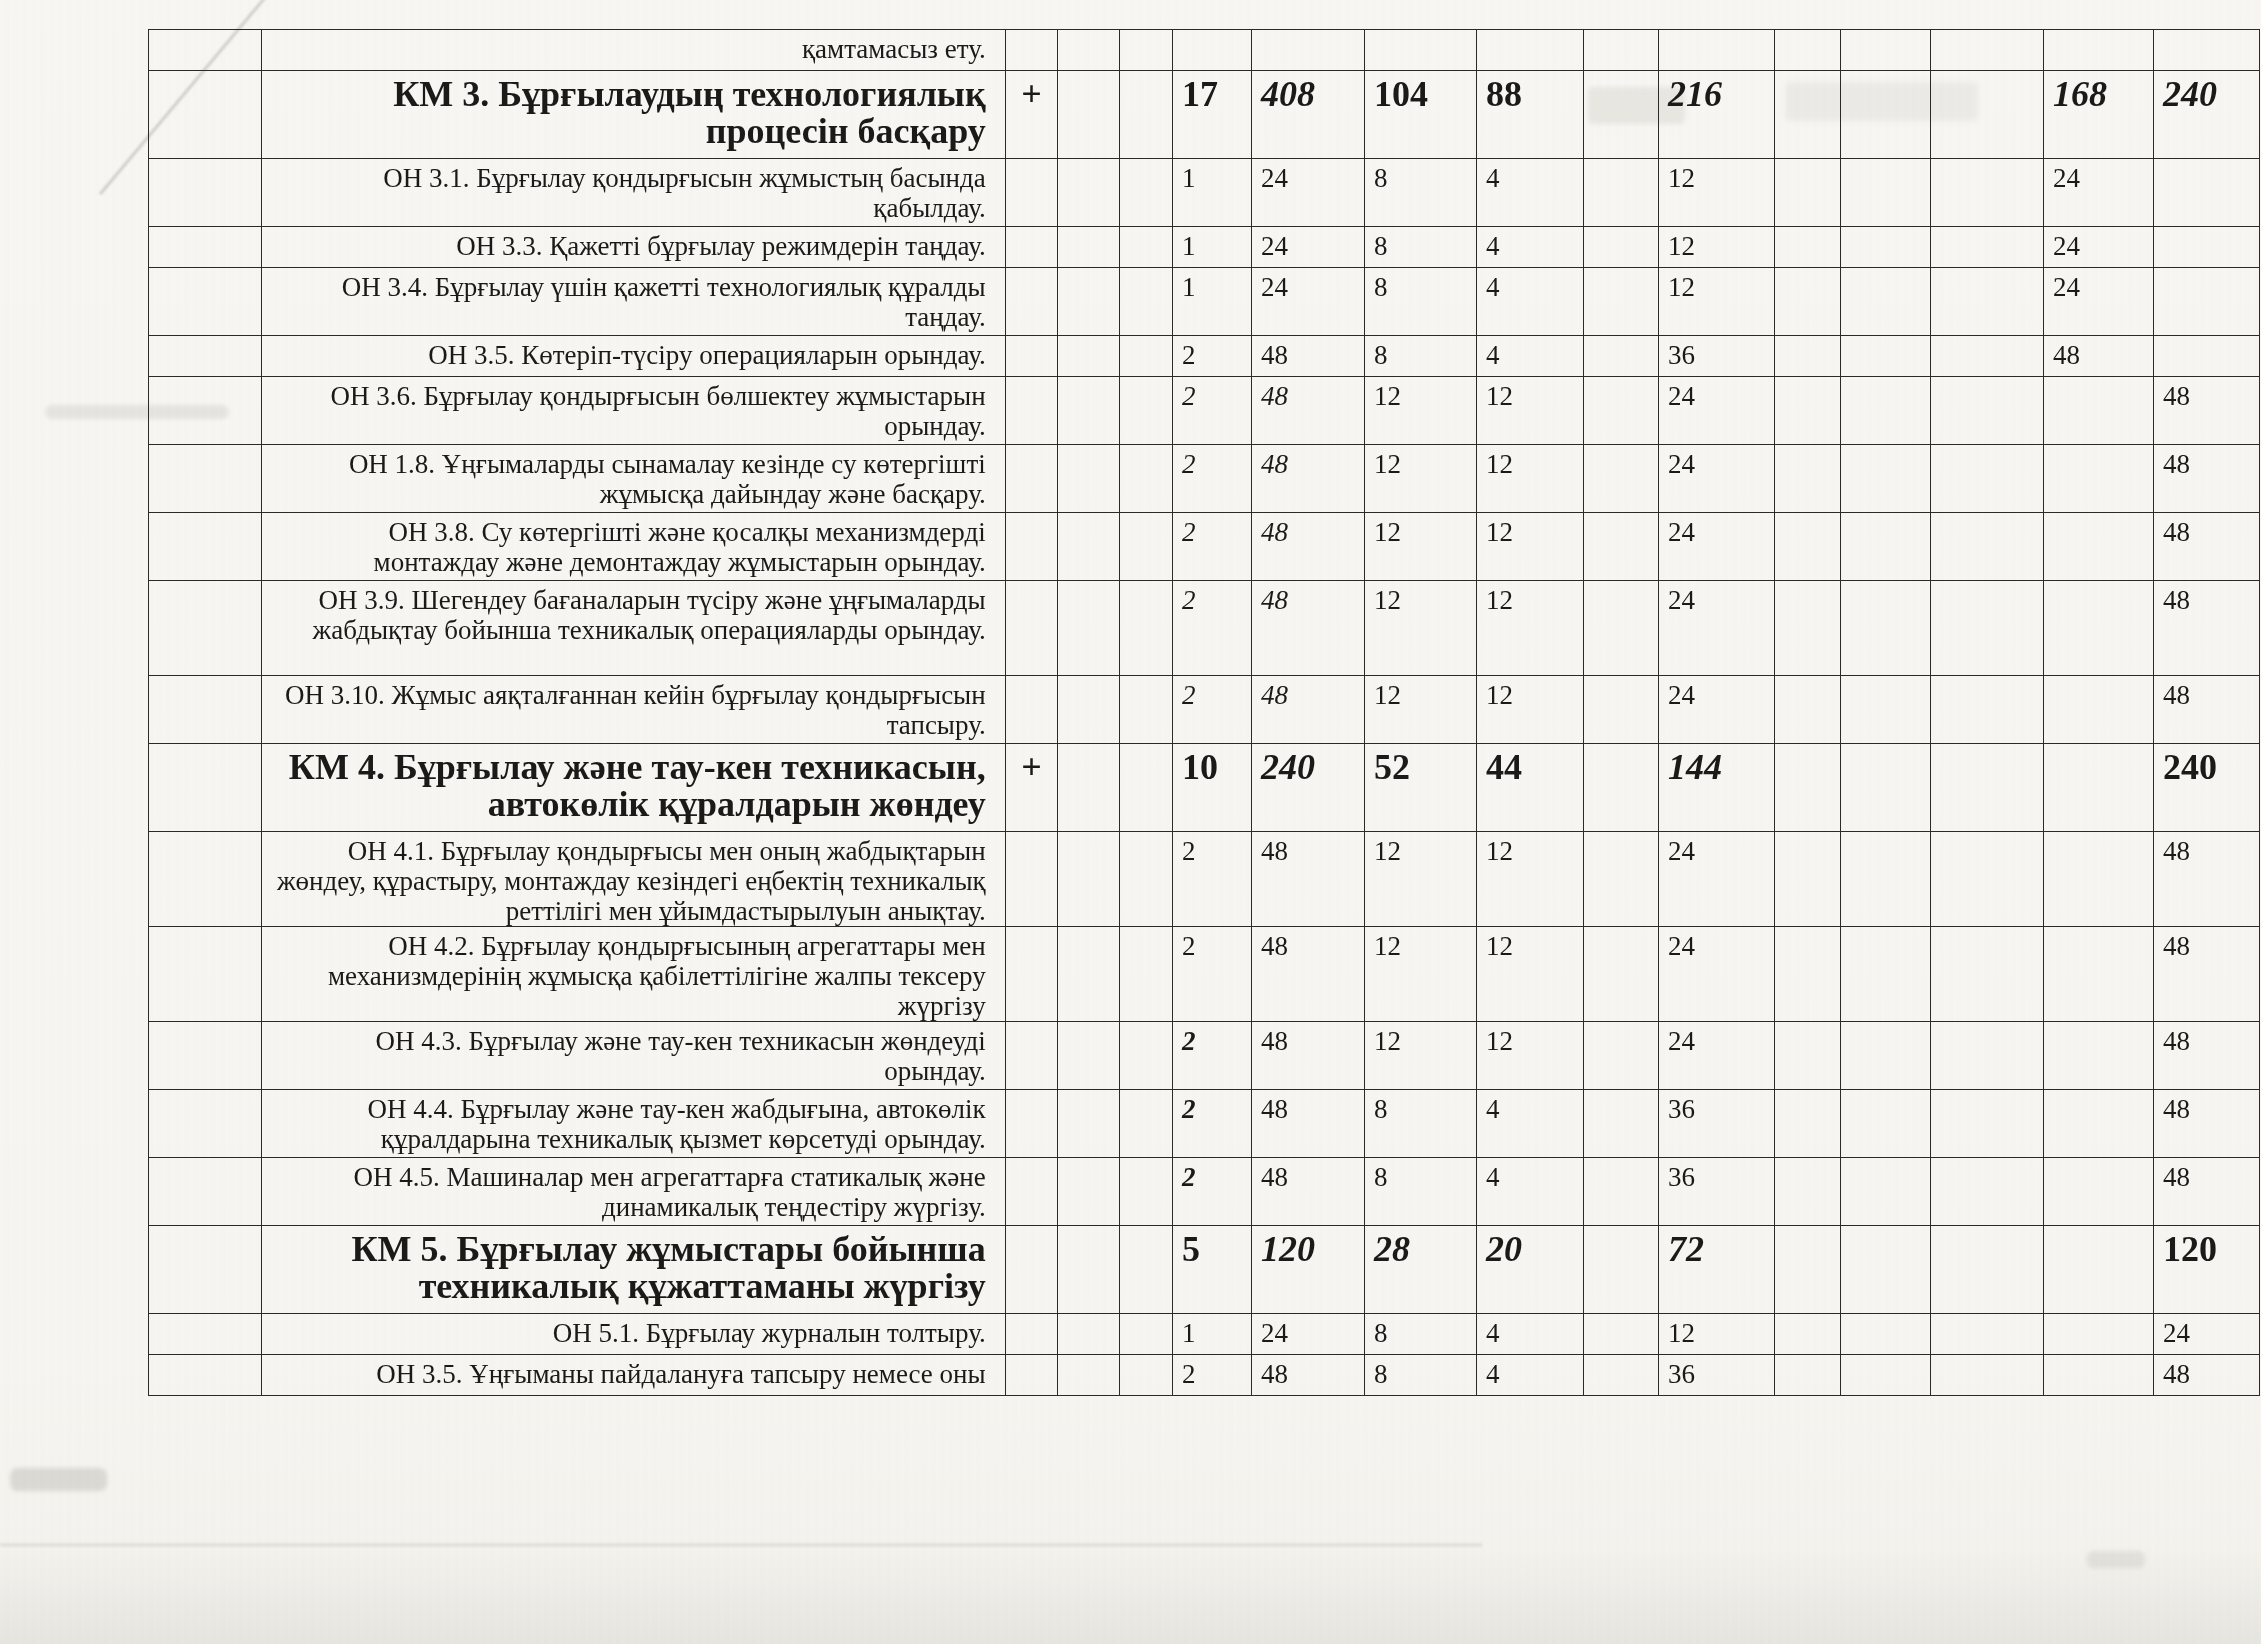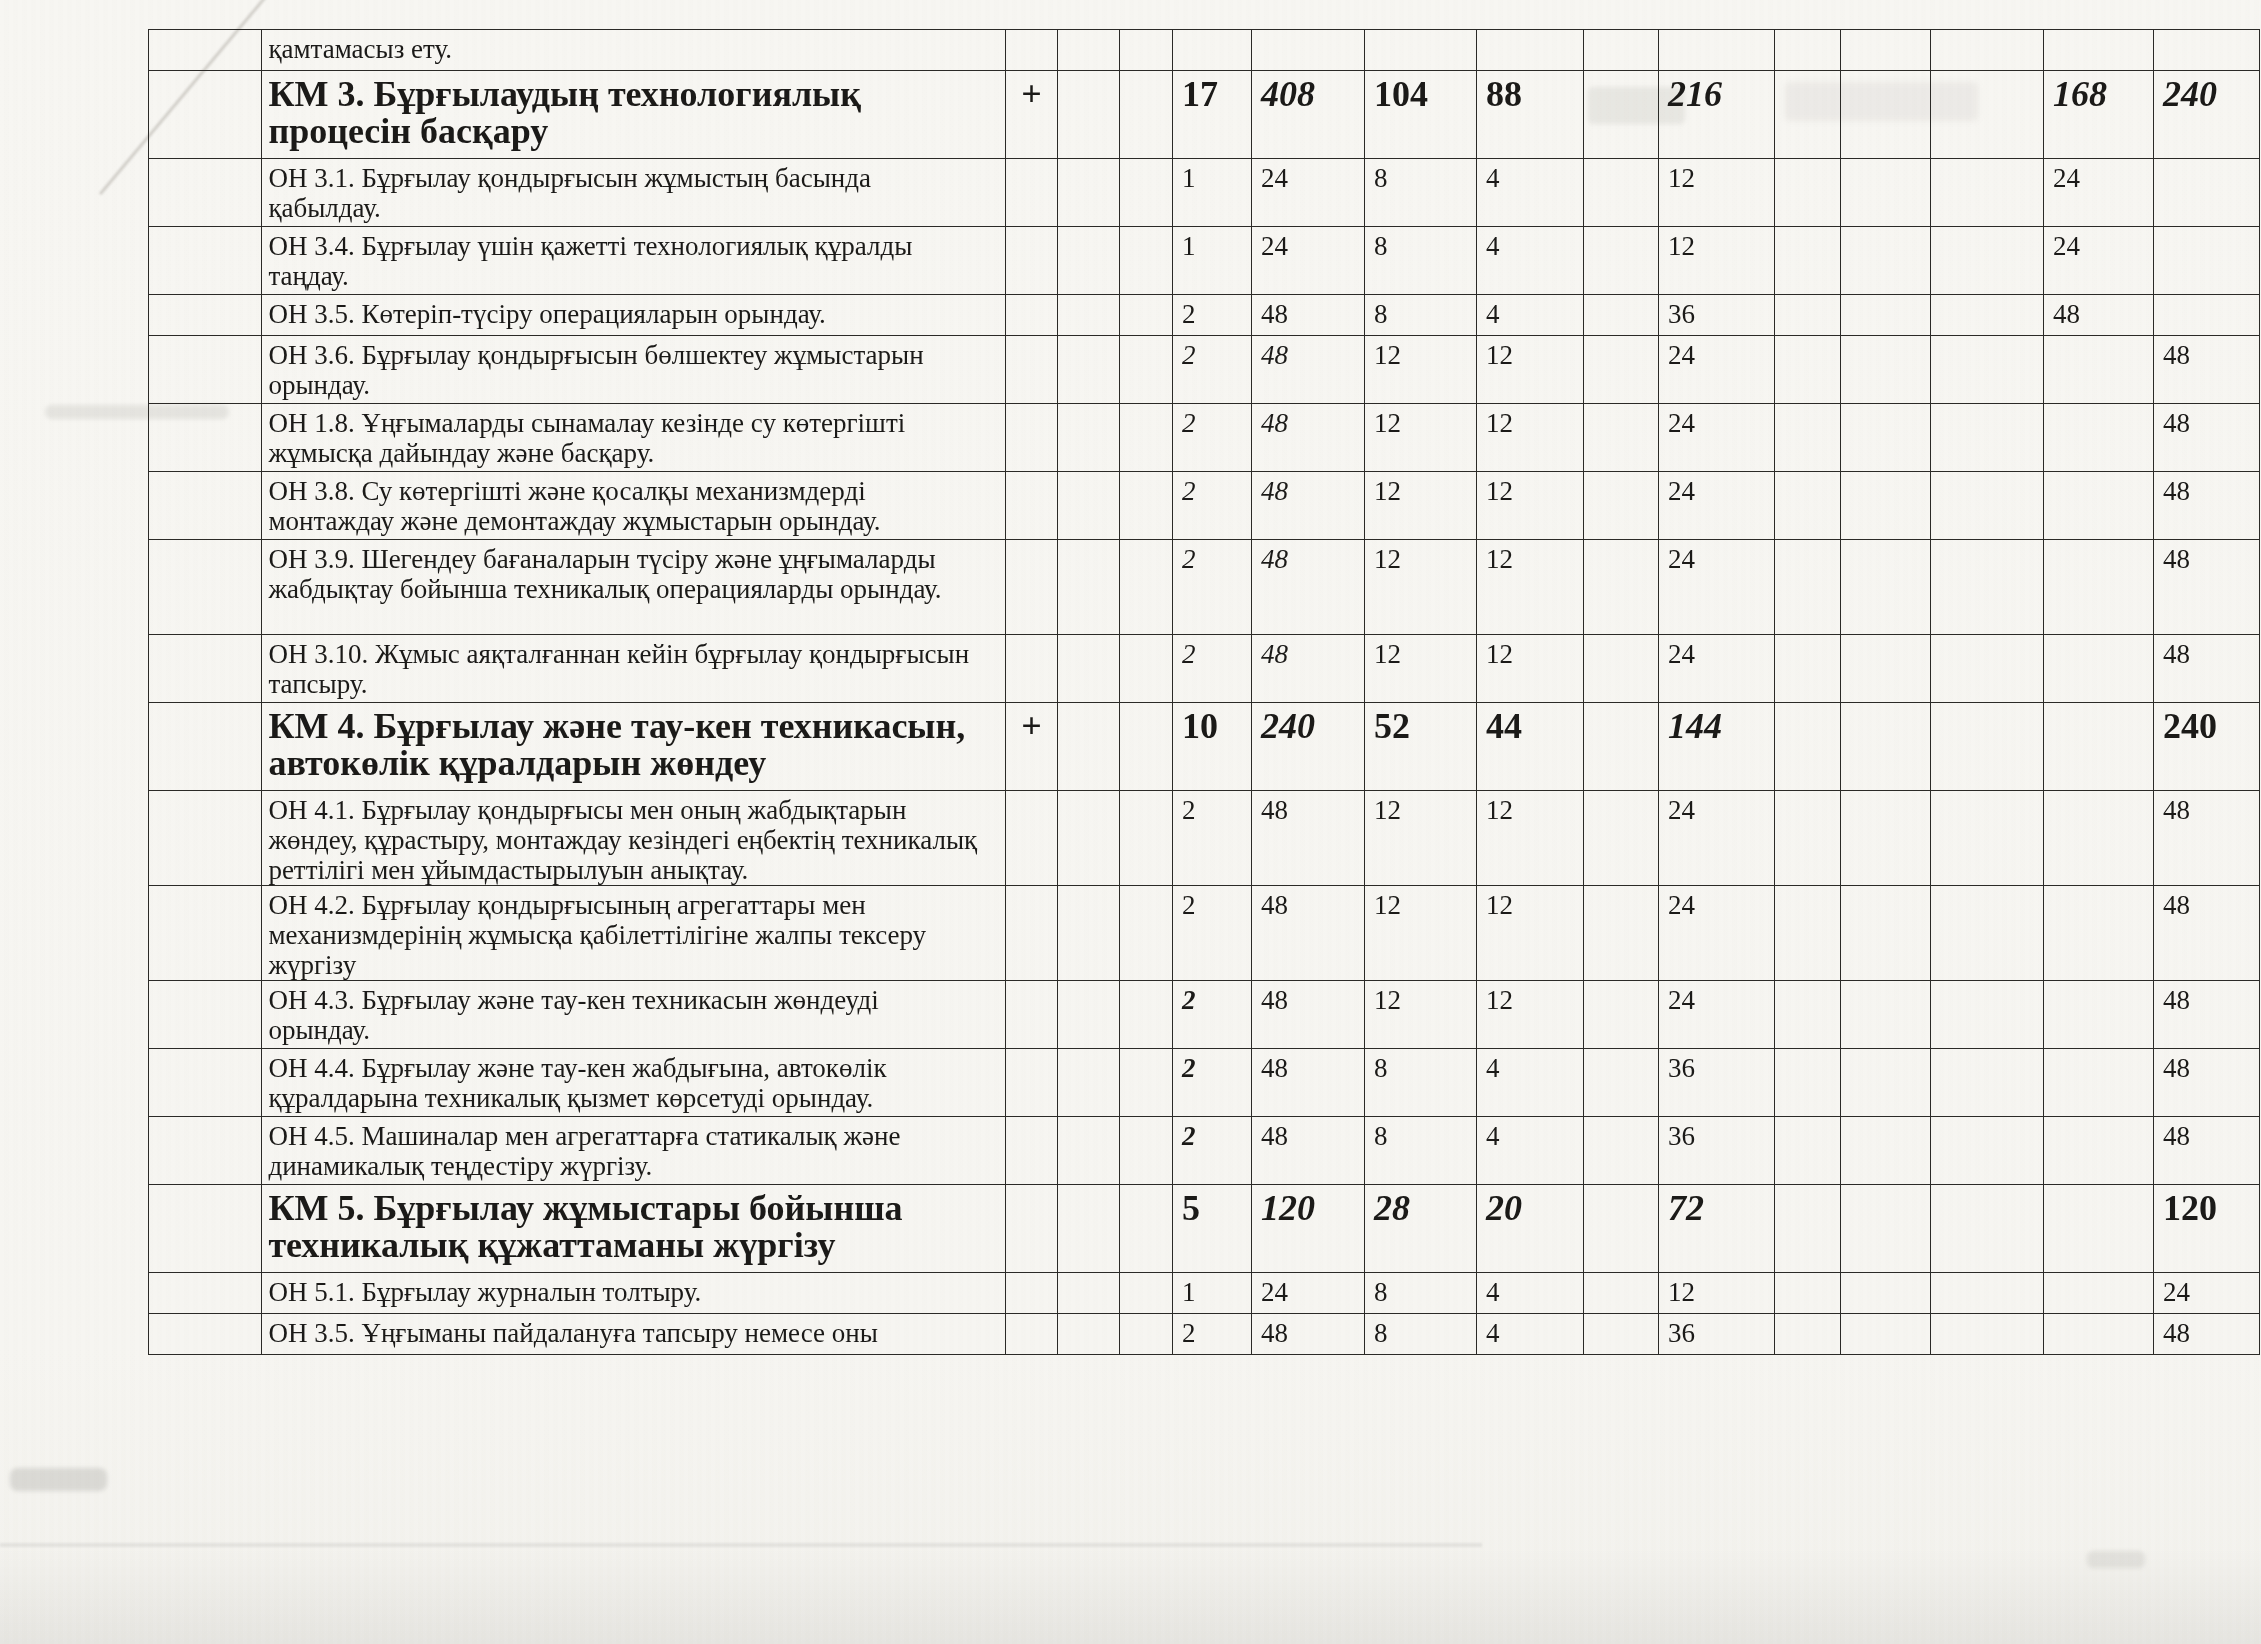--- a/index.html
+++ b/index.html
@@ -29,21 +29,21 @@
   }
   td{
     border:1.9px solid #2b2a27;
     vertical-align:top;
     font-size:27px; line-height:30px;
     padding:3.9px 3.9px 0 9px;
     overflow:hidden;
     white-space:normal;
     word-wrap:break-word;
   }
-  td.t{ padding:3.9px 19.3px 0 6.4px; }
+  td.t{ padding:3.9px 19.3px 0 6.4px;text-align:right; }
   td.plus{ text-align:center; padding-left:1.3px; padding-right:1.3px; }
   tr.lines-1{ height:41px; }
   tr.lines-2{ height:68px; }
   tr.lines-3{ height:95px; }
   tr.module td{ font-weight:bold; font-size:36px; line-height:37px; padding-top:5.2px; }
   tr.module.lines-2{ height:88px; }
   td.i{ font-style:italic; }
   td.b{ font-weight:bold; }
   td.u{ text-decoration-thickness:3.2px; text-underline-offset:5.2px; }
   
@@ -151,20 +151,38 @@
           <td class="c7">8</td>
           <td class="c8">4</td>
           <td class="c9"></td>
           <td class="c10">12</td>
           <td class="c11"></td>
           <td class="c12"></td>
           <td class="c13"></td>
           <td class="c14">24</td>
           <td class="c15"></td>
         </tr>
+        <tr class="lines-1">
+          <td class="c0"></td>
+          <td class="c1 t">ОН 3.3. Қажетті бұрғылау режимдерін таңдау.</td>
+          <td class="c2 plus"></td>
+          <td class="c3"></td>
+          <td class="c4"></td>
+          <td class="c5">1</td>
+          <td class="c6">24</td>
+          <td class="c7">8</td>
+          <td class="c8">4</td>
+          <td class="c9"></td>
+          <td class="c10">12</td>
+          <td class="c11"></td>
+          <td class="c12"></td>
+          <td class="c13"></td>
+          <td class="c14">24</td>
+          <td class="c15"></td>
+        </tr>
         <tr class="lines-2">
           <td class="c0"></td>
           <td class="c1 t">ОН 3.4. Бұрғылау үшін қажетті технологиялық құралды таңдау.</td>
           <td class="c2 plus"></td>
           <td class="c3"></td>
           <td class="c4"></td>
           <td class="c5">1</td>
           <td class="c6">24</td>
           <td class="c7">8</td>
           <td class="c8">4</td>

